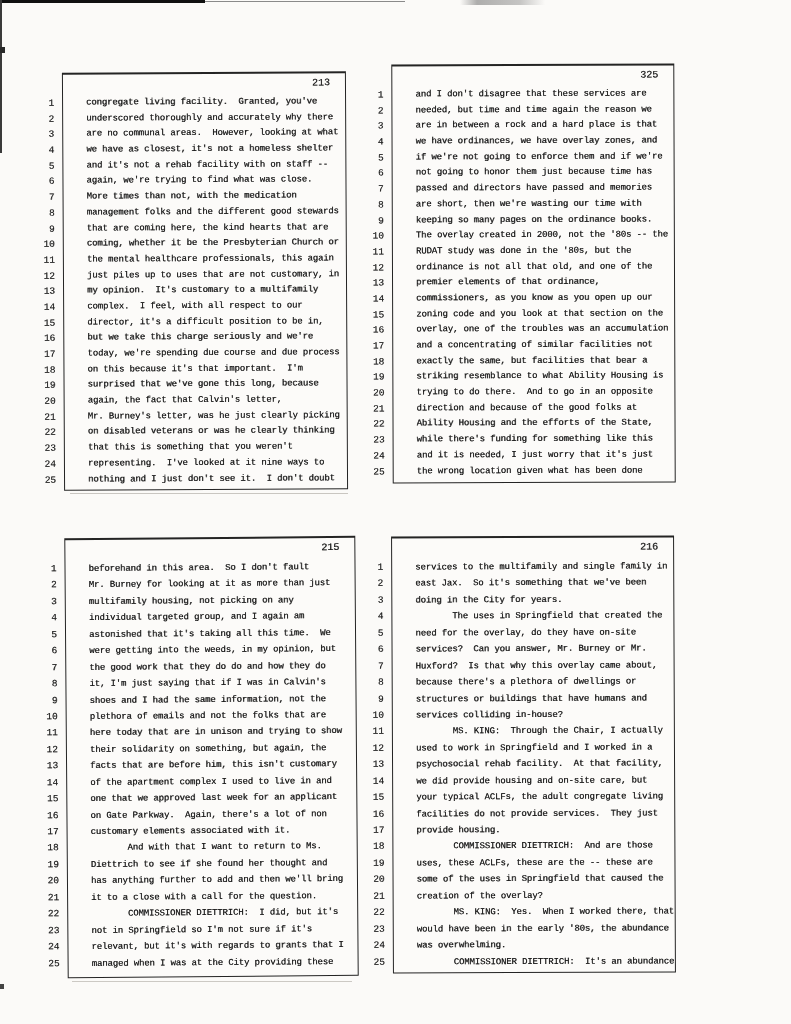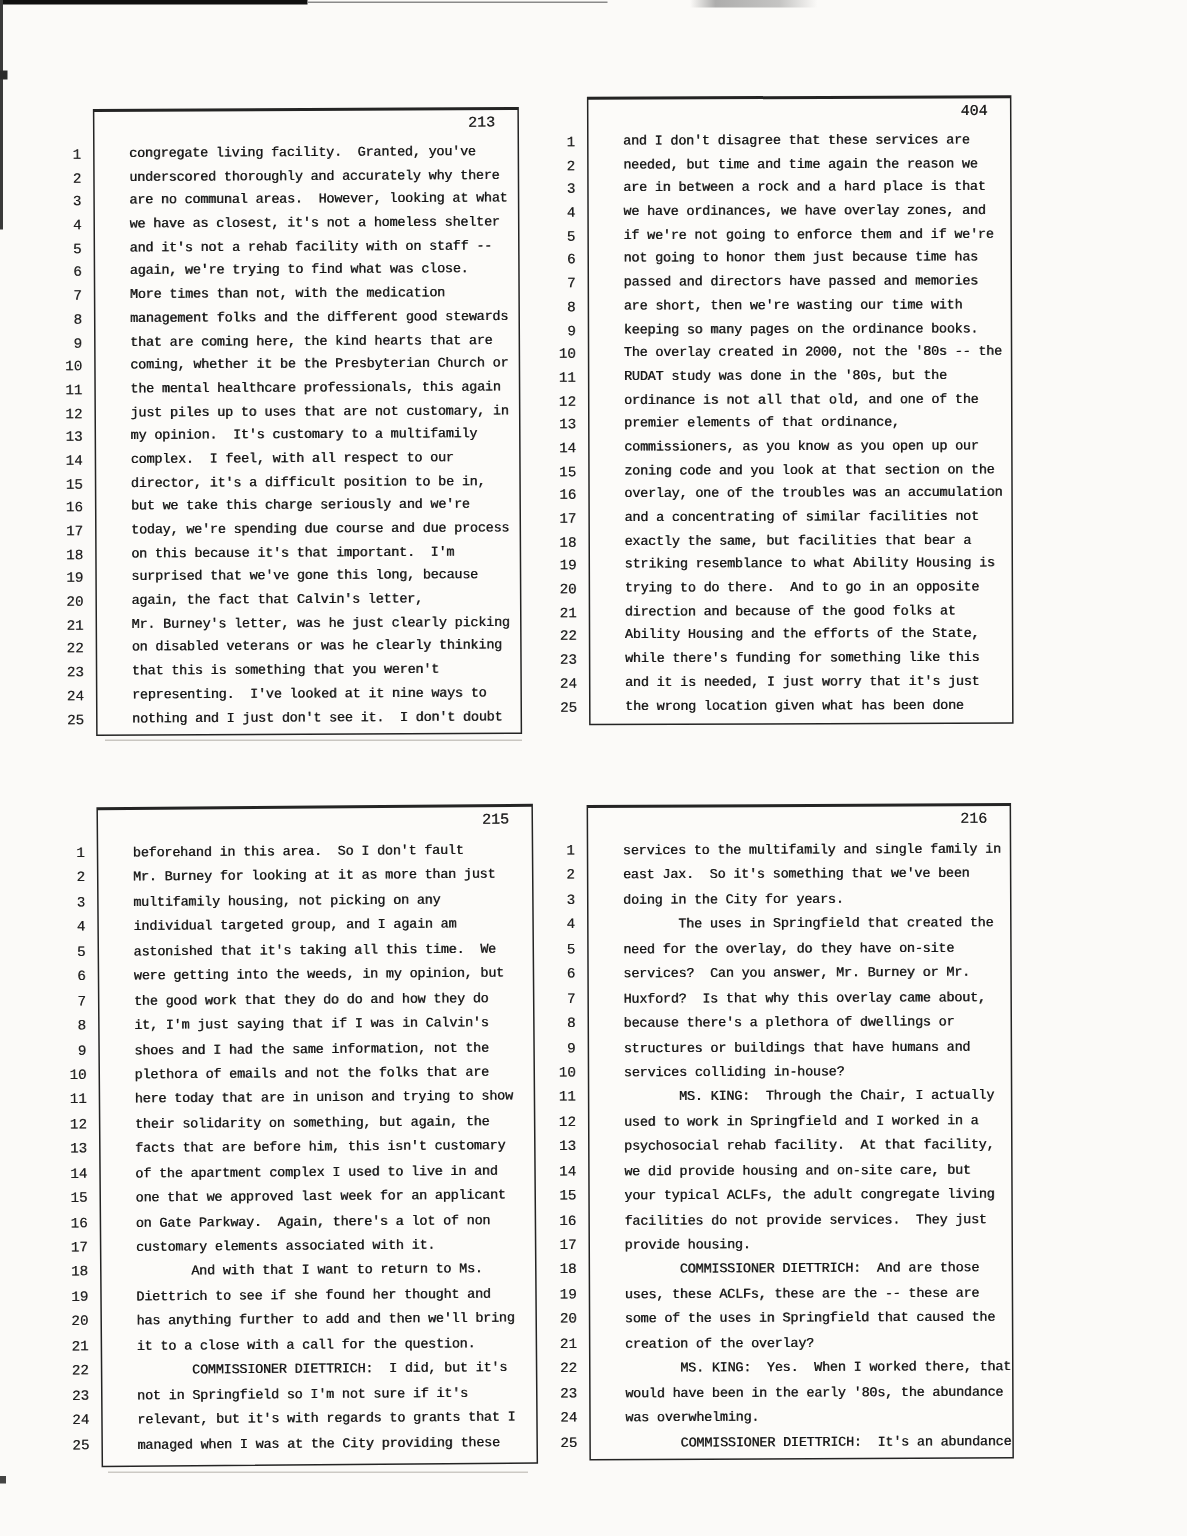--- a/index.html
+++ b/index.html
@@ -118,21 +118,21 @@
       <div class="ln">18</div>
       <div class="ln">19</div>
       <div class="ln">20</div>
       <div class="ln">21</div>
       <div class="ln">22</div>
       <div class="ln">23</div>
       <div class="ln">24</div>
       <div class="ln">25</div>
     </div>
   <div class="sheet">
-    <div class="pagehead">404</div>
+    <div class="pagehead">325</div>
     <div class="textcol"><div class="tl">and I don't disagree that these services are</div><div class="tl">needed, but time and time again the reason we</div><div class="tl">are in between a rock and a hard place is that</div><div class="tl">we have ordinances, we have overlay zones, and</div><div class="tl">if we're not going to enforce them and if we're</div><div class="tl">not going to honor them just because time has</div><div class="tl">passed and directors have passed and memories</div><div class="tl">are short, then we're wasting our time with</div><div class="tl">keeping so many pages on the ordinance books.</div><div class="tl">The overlay created in 2000, not the '80s -- the</div><div class="tl">RUDAT study was done in the '80s, but the</div><div class="tl">ordinance is not all that old, and one of the</div><div class="tl">premier elements of that ordinance,</div><div class="tl">commissioners, as you know as you open up our</div><div class="tl">zoning code and you look at that section on the</div><div class="tl">overlay, one of the troubles was an accumulation</div><div class="tl">and a concentrating of similar facilities not</div><div class="tl">exactly the same, but facilities that bear a</div><div class="tl">striking resemblance to what Ability Housing is</div><div class="tl">trying to do there.  And to go in an opposite</div><div class="tl">direction and because of the good folks at</div><div class="tl">Ability Housing and the efforts of the State,</div><div class="tl">while there's funding for something like this</div><div class="tl">and it is needed, I just worry that it's just</div><div class="tl">the wrong location given what has been done</div></div>
   </div>
 </div>
 
 <div class="page row2" id="p215" style="left:66px;top:537px;width:291px;height:440px">
   <div class="gutter">
       <div class="ln">1</div>
       <div class="ln">2</div>
       <div class="ln">3</div>
       <div class="ln">4</div>

